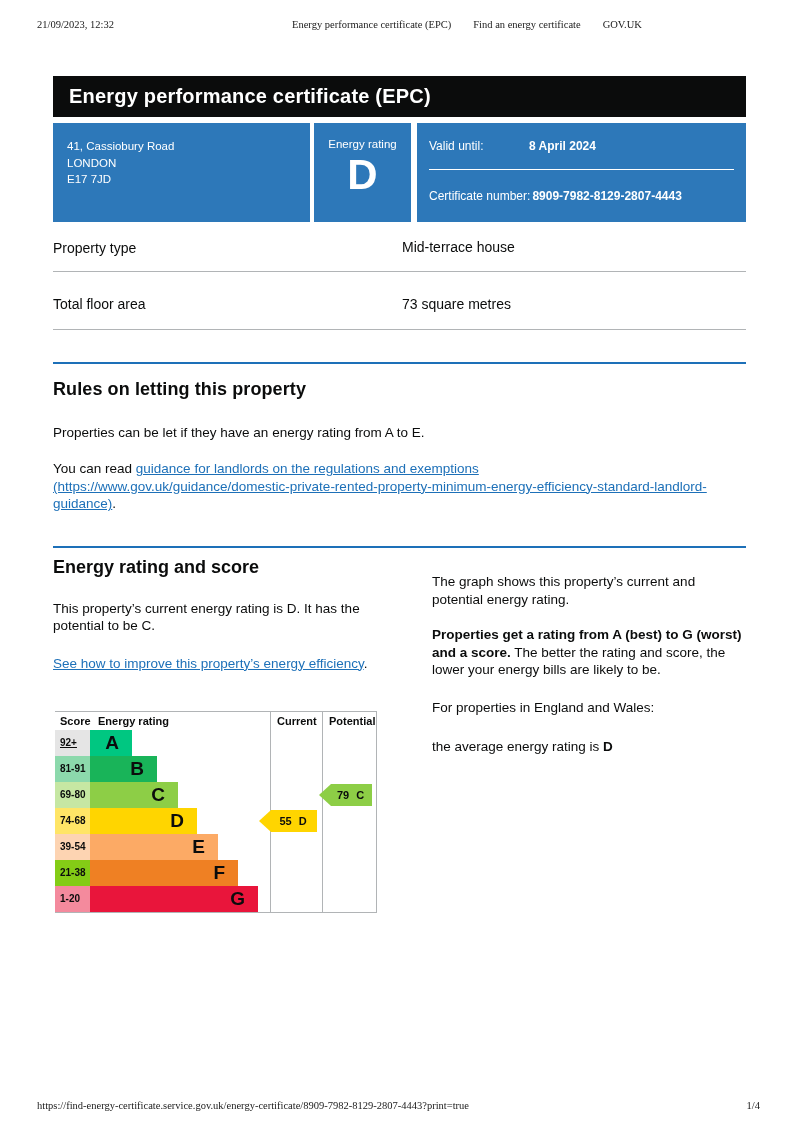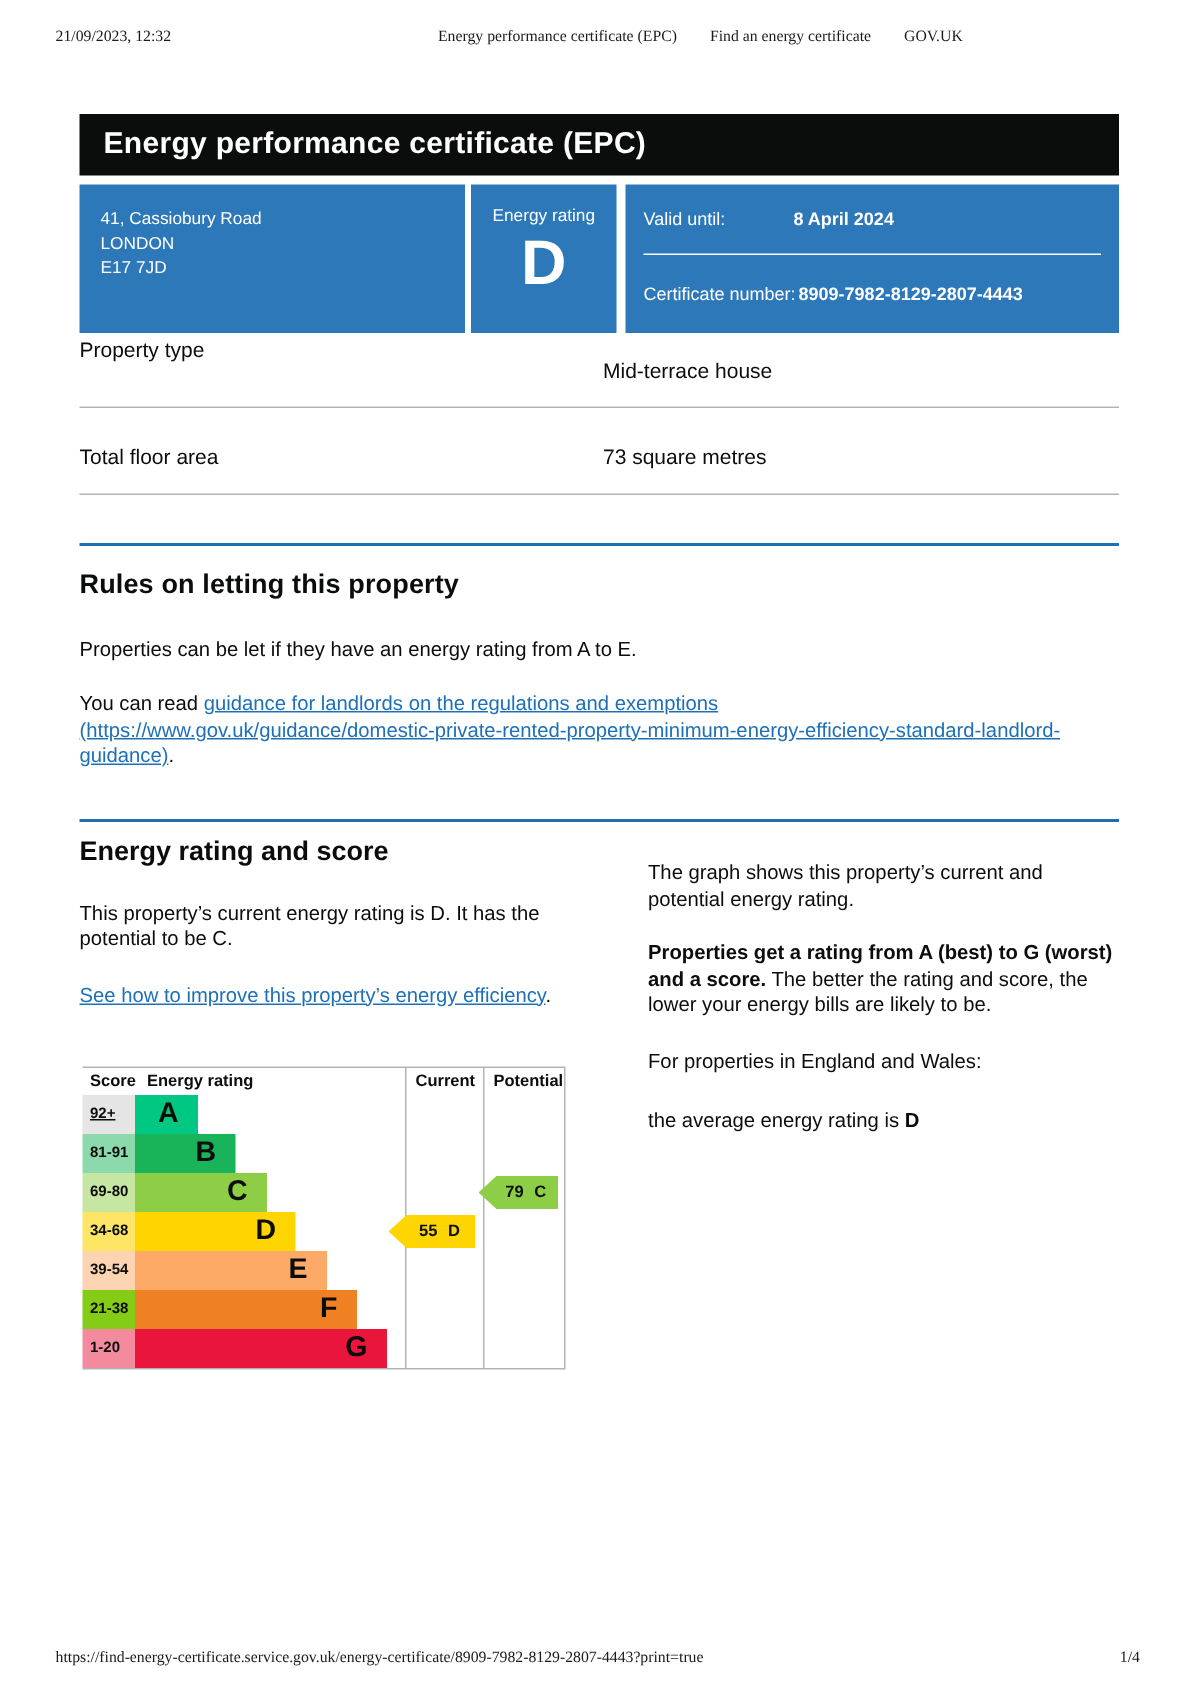--- a/index.html
+++ b/index.html
@@ -107,21 +107,21 @@
       <span class="vl-label">Valid until:</span>
       <span class="vl-value">8 April 2024</span>
     </div>
     <div class="valid-rule"></div>
     <div class="cert-line">
       <span>Certificate number:</span><span class="cl-value">8909-7982-8129-2807-4443</span>
     </div>
   </div>
 </div>
 
-<div class="abs prow-label" style="top:225px">Property type</div>
+<div class="abs prow-label" style="top:240px">Property type</div>
 <div class="abs prow-value" style="top:239px">Mid-terrace house</div>
 <div class="abs hr-gray" style="top:271px"></div>
 <div class="abs prow-label" style="top:296px">Total floor area</div>
 <div class="abs prow-value" style="top:296px">73 square metres</div>
 <div class="abs hr-gray" style="top:329px"></div>
 
 <div class="abs hr-blue" style="top:362px"></div>
 
 <div class="abs h2" style="top:379px">Rules on letting this property</div>
 <div class="abs body-txt" style="top:424px;left:53px;width:660px">Properties can be let if they have an energy rating from A to E.</div>
@@ -161,21 +161,21 @@
       </div>
       <div class="band-row" style="top: 44px; width: 215px;">
         <div class="score-cell" style="background: rgb(140, 217, 172);">81-91</div>
         <div class="band-bar" style="background: rgb(25, 180, 89); width: 67px;">B</div>
       </div>
       <div class="band-row" style="top: 70px; width: 215px;">
         <div class="score-cell" style="background: rgb(198, 231, 163);">69-80</div>
         <div class="band-bar" style="background: rgb(141, 206, 70); width: 88px;">C</div>
       </div>
       <div class="band-row" style="top: 96px; width: 215px;">
-        <div class="score-cell" style="background: rgb(255, 229, 102);">34-68</div>
+        <div class="score-cell" style="background: rgb(255, 229, 102);">74-68</div>
         <div class="band-bar" style="background: rgb(255, 213, 0); width: 107px;">D</div>
       </div>
       <div class="band-row" style="top: 122px; width: 215px;">
         <div class="score-cell" style="background: rgb(253, 212, 178);">39-54</div>
         <div class="band-bar" style="background: rgb(252, 170, 101); width: 128px;">E</div>
       </div>
       <div class="band-row" style="top: 148px; width: 215px;">
         <div class="score-cell" style="background: #84cc16;">21-38</div>
         <div class="band-bar" style="background: rgb(239, 128, 35); width: 148px;">F</div>
       </div>

